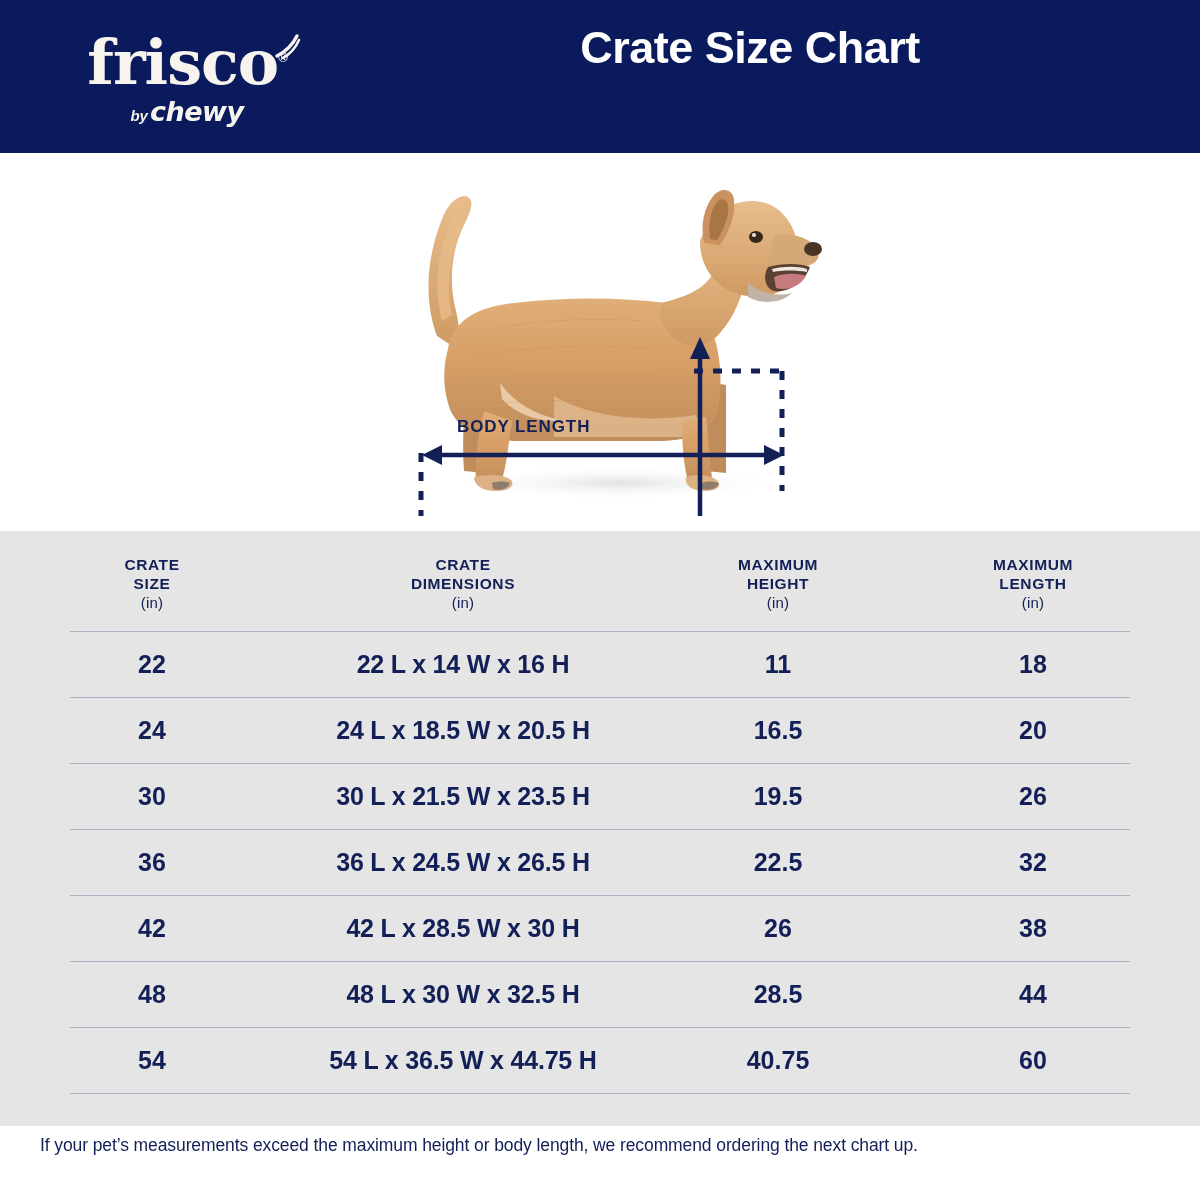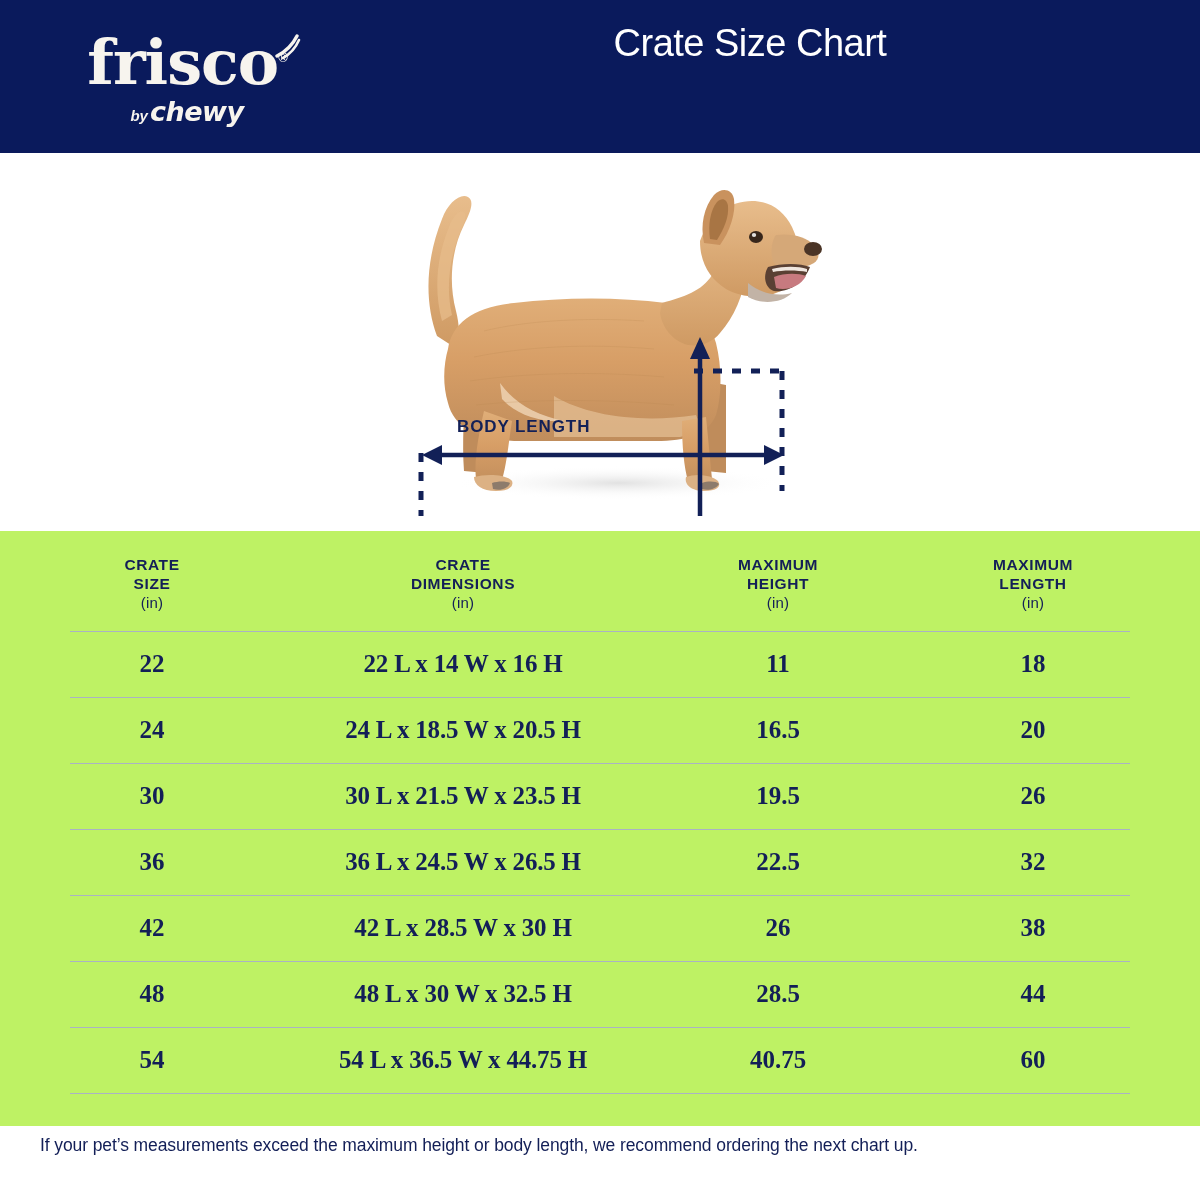--- a/index.html
+++ b/index.html
@@ -42,21 +42,21 @@
   .brand-chewy {
     font-size:27px; font-weight:700; font-style:italic;
     letter-spacing:-0.5px; font-family:"DejaVu Sans", sans-serif;
   }
 
   .head-titles {
     position:absolute; left:330px; top:22px; width:840px;
     text-align:center; color:#ffffff;
   }
   .head-title {
-    font-size:38px; font-weight:400; letter-spacing:-0.5px; line-height:1.15;
+    font-size:45px; font-weight:700; letter-spacing:-0.5px; line-height:1.15;
   }
   .head-sub {
     font-size:27px; font-weight:700; letter-spacing:-0.2px; margin-top:6px;
   }
 
   
   .diagram {
     position:absolute; left:0; top:153px; width:1200px; height:324px;
     background:#ffffff;
   }
@@ -68,21 +68,21 @@
   .meas-label {
     position:absolute; color:#122057; font-weight:700;
     font-size:17px; letter-spacing:0.9px; line-height:1.15;
   }
   .lbl-length { left:457px; top:264px; }
   .lbl-height { left:723px; top:463px; }
 
   
   .tablewrap {
     position:absolute; left:0; top:531px; width:1200px; height:595px;
-    background:#bef264;
+    background:#e5e5e5;
   }
   .thead {
     position:absolute; left:0; top:14px; width:1200px; height:86px;
   }
   .th {
     position:absolute; text-align:center; color:#131f57;
     font-size:15.5px; font-weight:700; letter-spacing:0.6px; line-height:1.25;
   }
   .th .unit { font-weight:400; letter-spacing:0.2px; font-size:15px; display:block; }
   .th-1 { left:52px;  width:200px; top:10px; }
@@ -93,21 +93,21 @@
   .rows { position:absolute; left:0; top:100px; width:1200px; }
   .row {
     position:relative; height:66px;
   }
   .row-line {
     position:absolute; left:70px; top:0; width:1060px; height:1px;
     background:#aab2c4;
   }
   .cell {
     position:absolute; text-align:center; color:#131f57;
-    font-weight:700; top:19px;font-family:Liberation Serif, serif;
+    font-weight:700; top:19px;
   }
   .c1 { left:52px;  width:200px; font-size:25px; }
   .c2 { left:308px; width:310px; font-size:25px; letter-spacing:-0.2px; }
   .c3 { left:678px; width:200px; font-size:25px; }
   .c4 { left:933px; width:200px; font-size:25px; }
 
   
   .footnote {
     position:absolute; left:40px; top:1132px; width:1125px;
     color:#131f57; font-size:17.5px; line-height:1.5; letter-spacing:-0.1px;

